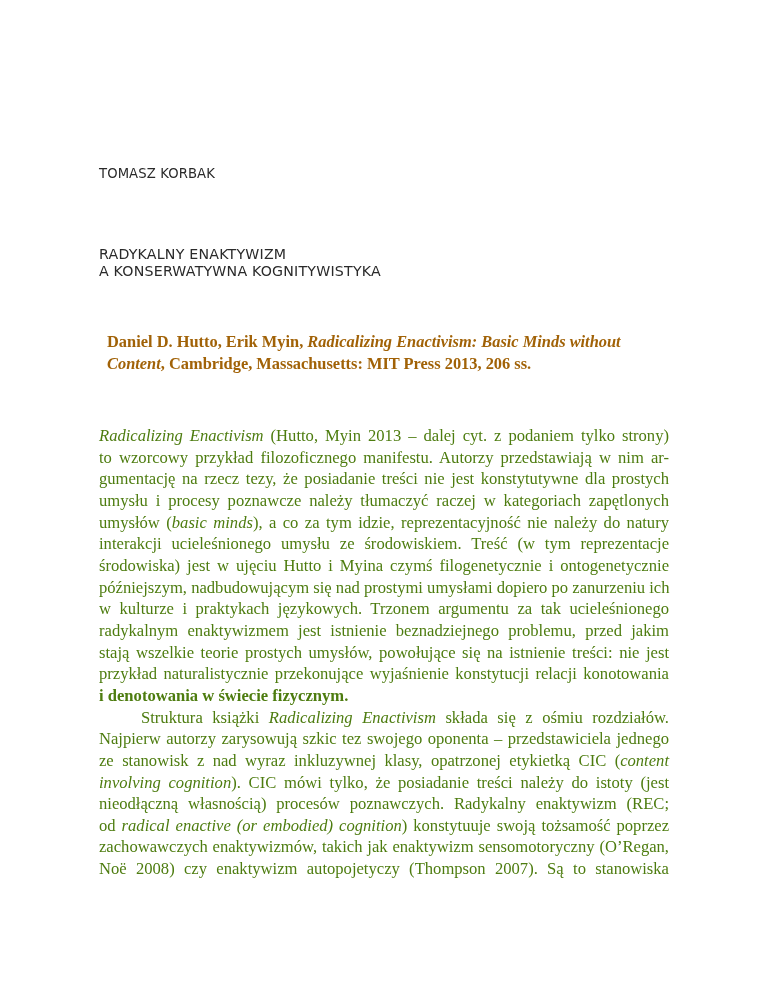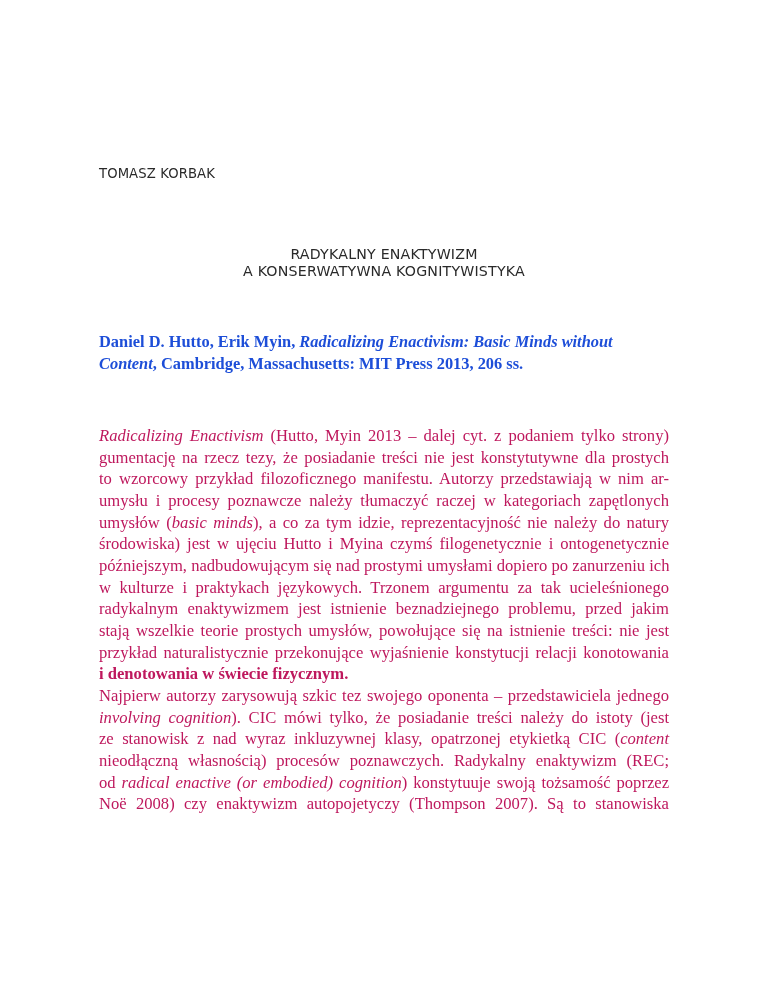--- a/index.html
+++ b/index.html
@@ -30,50 +30,49 @@
       letter-spacing: 0.1px;
       color: #2a2a2a;
       line-height: 16px;
       white-space: nowrap;
     }
     .title {
       position: absolute;
       left: 99px;
       width: 570px;
       top: 246px;
-      text-align: center;
       font-family: "DejaVu Sans", sans-serif;
       font-size: 14.2px;
       line-height: 17px;
       color: #2a2a2a;
       letter-spacing: 0.2px;
     }
     .title div { white-space: nowrap; }
     .citation {
       position: absolute;
-      left: 99px;
+      left: 107px;
       top: 331px;
       width: 570px;
       font-family: "Liberation Serif", serif;
       font-weight: bold;
       font-size: 16.4px;
       line-height: 21.5px;
       text-align: justify;
       text-align-last: left;
-      color: #1d4ed8;
+      color: #a16207;
     }
     .body {
       position: absolute;
       left: 99px;
       top: 425px;
       width: 570px;
       font-family: "Liberation Serif", serif;
       font-size: 16.6px;
       line-height: 21.65px;
-      color: #be185d;
+      color: #4d7c0f;
     }
     .body .ln {
       display: block;
       text-align: justify;
       text-align-last: justify;
       white-space: nowrap;
     }
     .body .ln.last {
       text-align-last: left;
       font-weight: bold;
@@ -94,32 +93,35 @@
     <div>RADYKALNY ENAKTYWIZM</div>
     <div>A KONSERWATYWNA KOGNITYWISTYKA</div>
   </div>
 
   <div class="citation">
     <span>Daniel D. Hutto, Erik Myin, </span><i>Radicalizing Enactivism: Basic Minds without</i><br><i>Content</i><span>, Cambridge, Massachusetts: MIT Press 2013, 206 ss.</span>
   </div>
 
   <div class="body" id="body-text">
       <span class="ln"><i>Radicalizing Enactivism</i><span> (Hutto, Myin 2013 – dalej cyt. z podaniem tylko strony)</span></span>
+      <span class="ln"><span>to wzorcowy przykład filozoficznego manifestu. Autorzy przedstawiają w nim ar-</span></span>
       <span class="ln"><span>gumentację na rzecz tezy, że posiadanie treści nie jest konstytutywne dla prostych</span></span>
-      <span class="ln"><span>to wzorcowy przykład filozoficznego manifestu. Autorzy przedstawiają w nim ar-</span></span>
       <span class="ln"><span>umysłu i procesy poznawcze należy tłumaczyć raczej w kategoriach zapętlonych</span></span>
       <span class="ln"><span>umysłów (</span><i>basic minds</i><span>), a co za tym idzie, reprezentacyjność nie należy do natury</span></span>
+      <span class="ln"><span>interakcji ucieleśnionego umysłu ze środowiskiem. Treść (w tym reprezentacje</span></span>
       <span class="ln"><span>środowiska) jest w ujęciu Hutto i Myina czymś filogenetycznie i ontogenetycznie</span></span>
       <span class="ln"><span>późniejszym, nadbudowującym się nad prostymi umysłami dopiero po zanurzeniu ich</span></span>
       <span class="ln"><span>w kulturze i praktykach językowych. Trzonem argumentu za tak ucieleśnionego</span></span>
       <span class="ln"><span>radykalnym enaktywizmem jest istnienie beznadziejnego problemu, przed jakim</span></span>
       <span class="ln"><span>stają wszelkie teorie prostych umysłów, powołujące się na istnienie treści: nie jest</span></span>
       <span class="ln"><span>przykład naturalistycznie przekonujące wyjaśnienie konstytucji relacji konotowania</span></span>
       <span class="ln last"><span>i denotowania w świecie fizycznym.</span></span>
+      <span class="ln ind"><span>Struktura książki </span><i>Radicalizing Enactivism</i><span> składa się z ośmiu rozdziałów.</span></span>
       <span class="ln"><span>Najpierw autorzy zarysowują szkic tez swojego oponenta – przedstawiciela jednego</span></span>
+      <span class="ln"><span>ze stanowisk z nad wyraz inkluzywnej klasy, opatrzonej etykietką CIC (</span><i>content</i></span>
       <span class="ln"><i>involving cognition</i><span>). CIC mówi tylko, że posiadanie treści należy do istoty (jest</span></span>
-      <span class="ln"><span>ze stanowisk z nad wyraz inkluzywnej klasy, opatrzonej etykietką CIC (</span><i>content</i></span>
       <span class="ln"><span>nieodłączną własnością) procesów poznawczych. Radykalny enaktywizm (REC;</span></span>
       <span class="ln"><span>od </span><i>radical enactive (or embodied) cognition</i><span>) konstytuuje swoją tożsamość poprzez</span></span>
+      <span class="ln"><span>zachowawczych enaktywizmów, takich jak enaktywizm sensomotoryczny (O’Regan,</span></span>
       <span class="ln"><span>Noë 2008) czy enaktywizm autopojetyczy (Thompson 2007). Są to stanowiska</span></span>
     </div>
 
 </div>
 
 </body></html>

